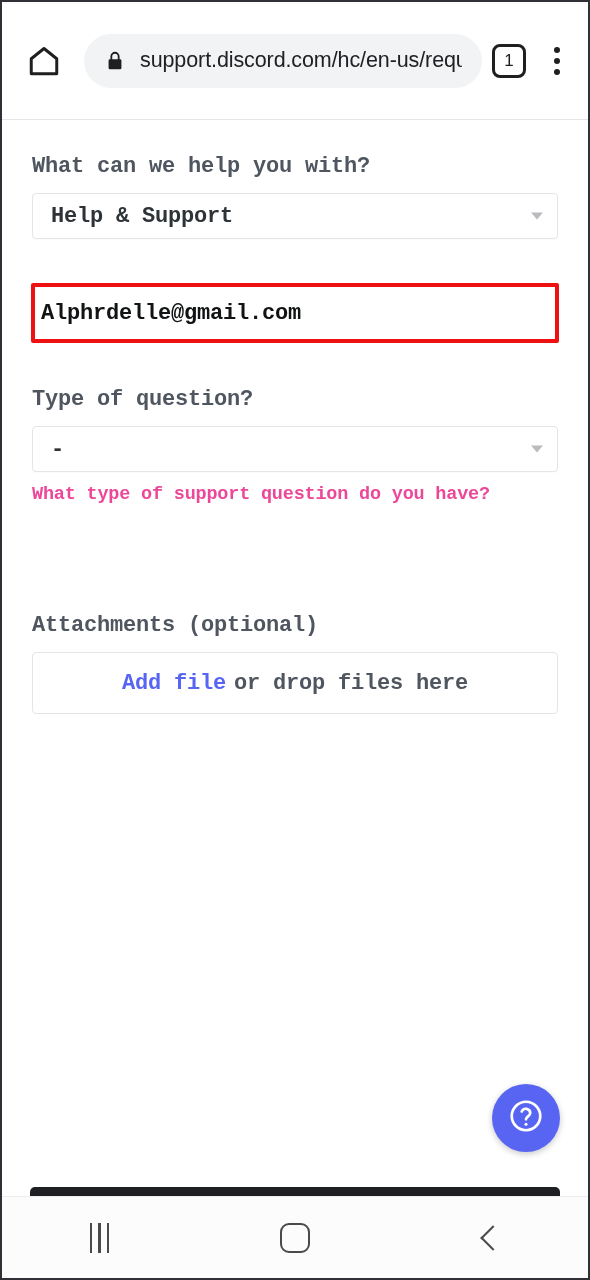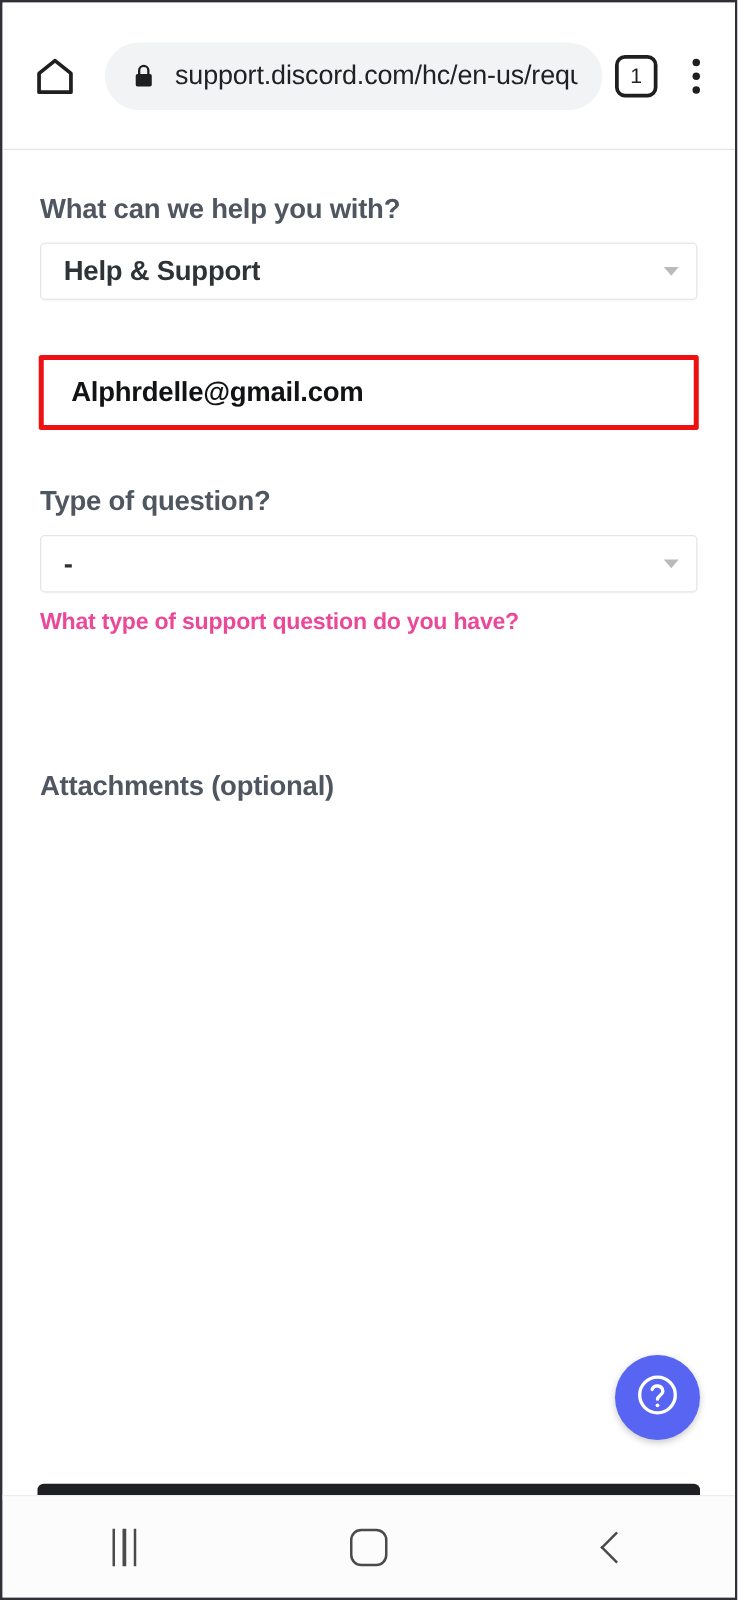--- a/index.html
+++ b/index.html
@@ -98,20 +98,21 @@
     border-radius: 50%;
     background: #1f1f1f;
   }
 
   
   #page-content {
     position: relative;
     padding: 34px 30px 0 30px;
     height: calc(1280px - 118px - 82px);
     background: #ffffff;
+    font-family: Liberation Mono, monospace;
   }
 
   .field-group { margin-bottom: 0; }
 
   .field-label {
     font-size: 22px;
     font-weight: bold;
     color: #4f5660;
     letter-spacing: -0.2px;
     margin-bottom: 14px;
@@ -157,21 +158,21 @@
   }
 
   
   .text-input {
     height: 58px;
     background: #ffffff;
     border: 1px solid #e3e5e8;
     border-radius: 4px;
     display: flex;
     align-items: center;
-    padding: 0 22px;
+    padding: 0 6px;
     font-size: 22px;
     font-weight: bold;
     color: #111314;
     letter-spacing: -0.2px;
   }
 
   .text-input.highlighted {
     border: 4px solid #ee1111;
     border-radius: 2px;
     height: 60px;
@@ -363,20 +364,24 @@
     <div class="gap-38"></div>
 
 
     <div class="gap-38"></div>
 
 
     <div class="gap-32"></div>
 
     <div class="field-group">
       <div class="field-label">Attachments (optional)</div>
+      <div class="dropzone">
+        <span class="add-file-link">Add file</span>
+        <span>or drop files here</span>
+      </div>
     </div>
 
   </div>
 
   <div id="help-fab">
     <span>
       <svg width="38" height="38" viewBox="0 0 24 24" fill="none" stroke="#ffffff" stroke-width="1.7" stroke-linecap="round" stroke-linejoin="round">
         <circle cx="12" cy="12" r="9"></circle>
         <path d="M9.3 9.2a2.8 2.8 0 0 1 5.4.9c0 1.9-2.7 2.3-2.7 4"></path>
         <circle cx="12" cy="17.2" r="0.95" fill="#ffffff" stroke="none"></circle>

